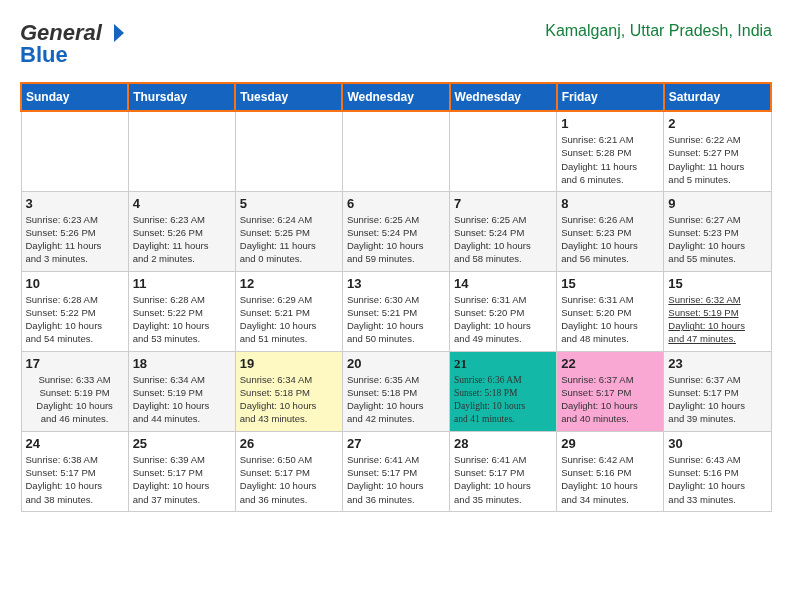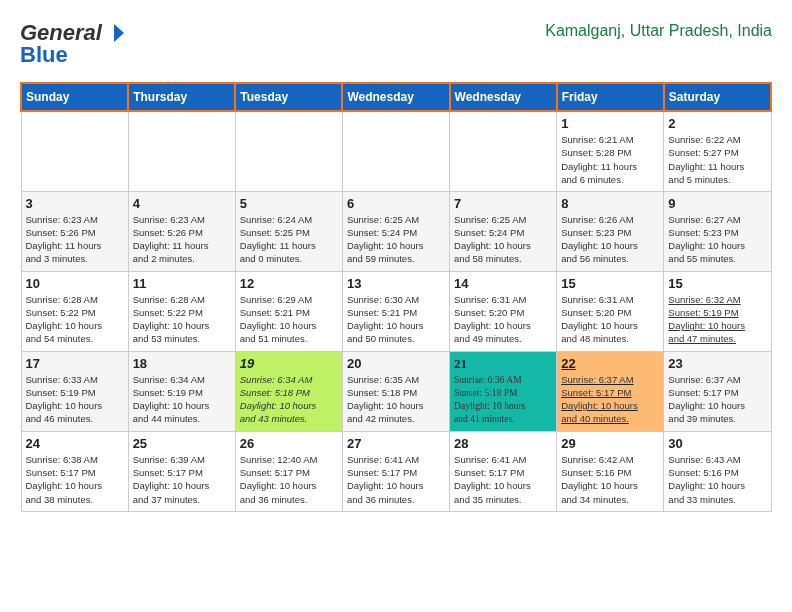--- a/index.html
+++ b/index.html
@@ -243,54 +243,54 @@
             <span class="day-number">15</span>
             <div class="day-info" style="white-space: pre-line; text-decoration: underline;">Sunrise: 6:32 AM
 Sunset: 5:19 PM
 Daylight: 10 hours
 and 47 minutes.</div>
           </td>
         </tr>
         <tr>
           <td style="background: rgb(245, 245, 245); margin-top: 47px;">
             <span class="day-number">17</span>
-            <div class="day-info" style="white-space: pre-line;">Sunrise: 6:33 AM
+            <div class="day-info" style="white-space: pre-line; text-align: center;">Sunrise: 6:33 AM
 Sunset: 5:19 PM
 Daylight: 10 hours
 and 46 minutes.</div>
           </td>
           <td style="background: rgb(245, 245, 245);">
             <span class="day-number">18</span>
             <div class="day-info" style="white-space: pre-line;">Sunrise: 6:34 AM
 Sunset: 5:19 PM
 Daylight: 10 hours
 and 44 minutes.</div>
           </td>
-          <td style="background: #bef264; font-style: italic;">
+          <td style="background: #fef9c3;">
             <span class="day-number">19</span>
             <div class="day-info" style="white-space: pre-line;">Sunrise: 6:34 AM
 Sunset: 5:18 PM
 Daylight: 10 hours
 and 43 minutes.</div>
           </td>
           <td style="background: rgb(245, 245, 245);">
             <span class="day-number">20</span>
             <div class="day-info" style="white-space: pre-line;">Sunrise: 6:35 AM
 Sunset: 5:18 PM
 Daylight: 10 hours
 and 42 minutes.</div>
           </td>
           <td style="background: #14b8a6; font-family: Liberation Serif, serif;">
             <span class="day-number">21</span>
             <div class="day-info" style="white-space: pre-line;">Sunrise: 6:36 AM
 Sunset: 5:18 PM
 Daylight: 10 hours
 and 41 minutes.</div>
           </td>
-          <td style="background: #fdba74; text-decoration: underline;">
+          <td style="background: #f9a8d4;">
             <span class="day-number">22</span>
             <div class="day-info" style="white-space: pre-line;">Sunrise: 6:37 AM
 Sunset: 5:17 PM
 Daylight: 10 hours
 and 40 minutes.</div>
           </td>
           <td style="background: rgb(245, 245, 245);">
             <span class="day-number">23</span>
             <div class="day-info" style="white-space: pre-line;">Sunrise: 6:37 AM
 Sunset: 5:17 PM
@@ -308,21 +308,21 @@
           </td>
           <td>
             <span class="day-number">25</span>
             <div class="day-info" style="white-space: pre-line;">Sunrise: 6:39 AM
 Sunset: 5:17 PM
 Daylight: 10 hours
 and 37 minutes.</div>
           </td>
           <td>
             <span class="day-number">26</span>
-            <div class="day-info" style="white-space: pre-line;">Sunrise: 12:40 AM
+            <div class="day-info" style="white-space: pre-line;">Sunrise: 6:50 AM
 Sunset: 5:17 PM
 Daylight: 10 hours
 and 36 minutes.</div>
           </td>
           <td>
             <span class="day-number">27</span>
             <div class="day-info" style="white-space: pre-line;">Sunrise: 6:41 AM
 Sunset: 5:17 PM
 Daylight: 10 hours
 and 36 minutes.</div>

